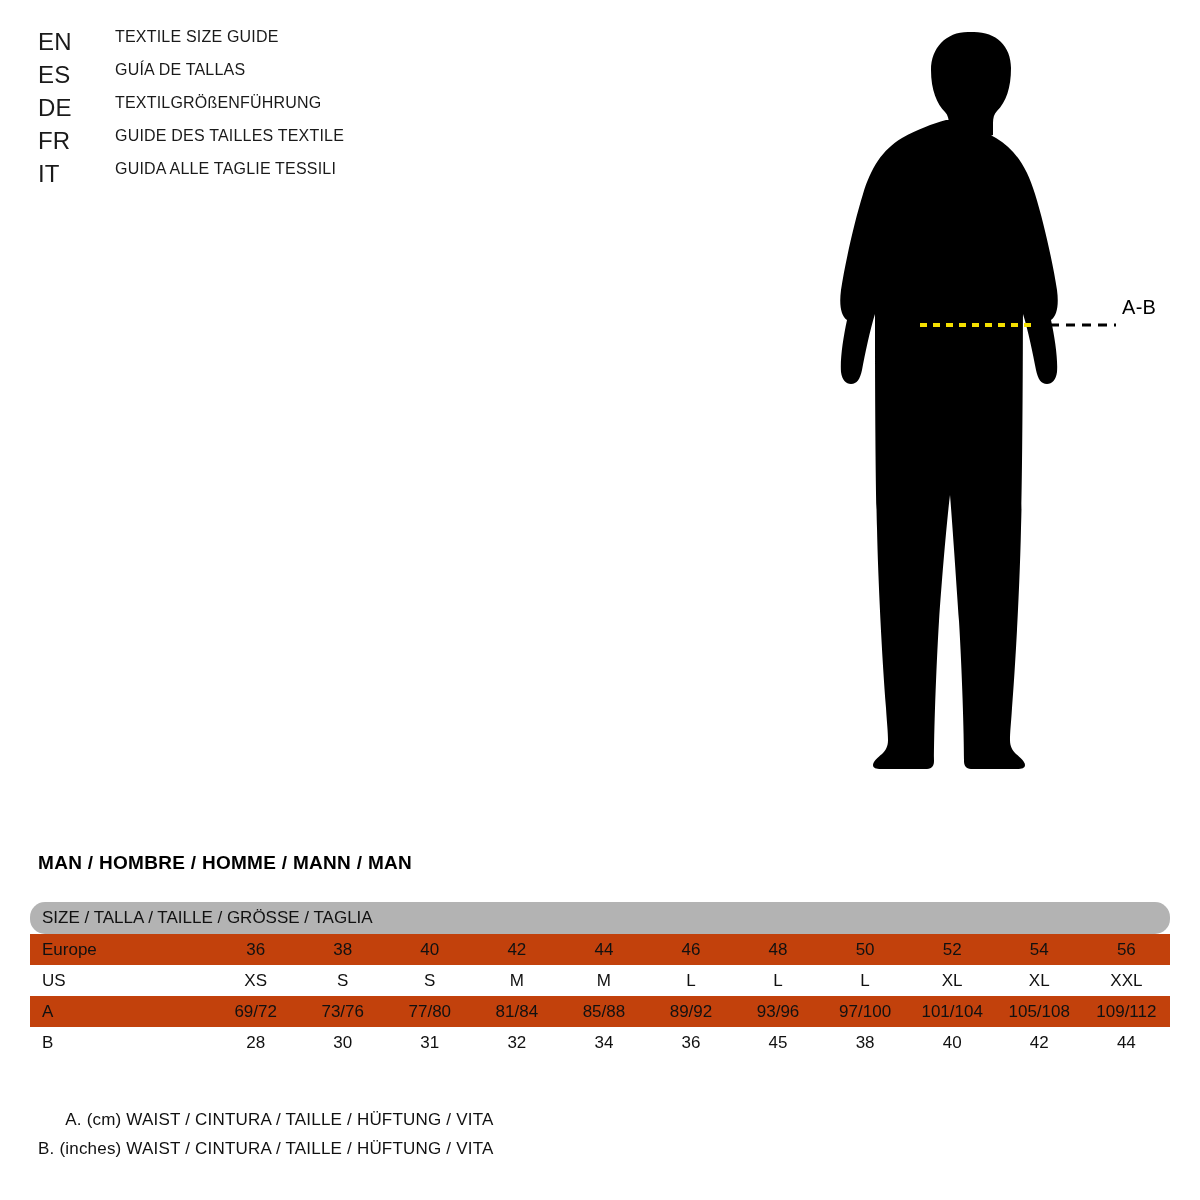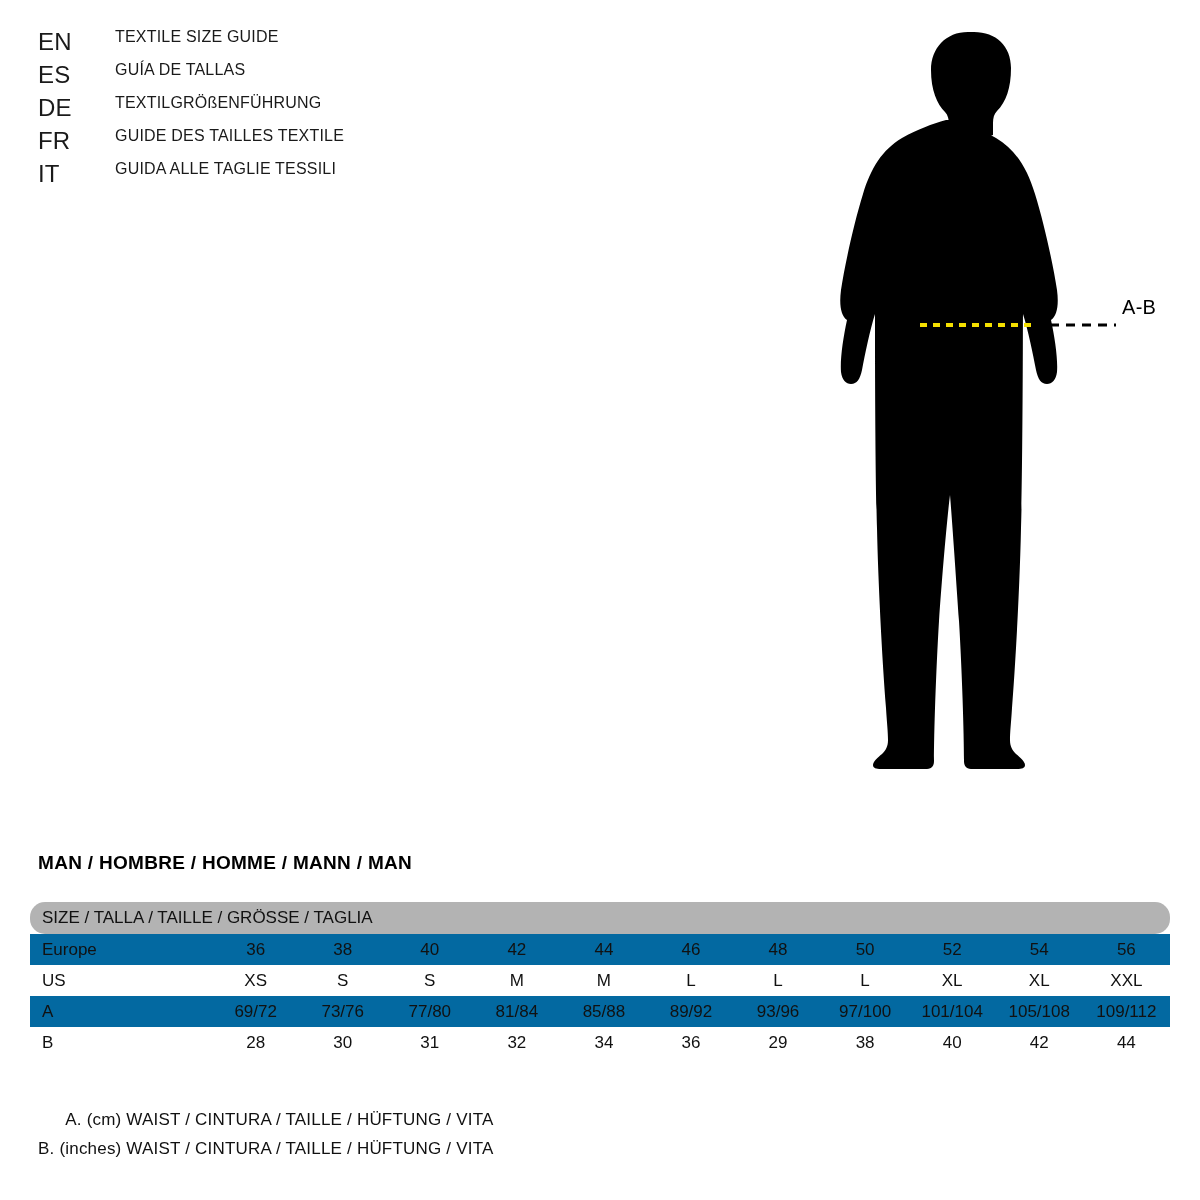--- a/index.html
+++ b/index.html
@@ -111,21 +111,21 @@
     font-weight: normal;
     font-size: 17px;
     height: 32px;
   }
   table.size-table tr.header-row td.first {
     padding-left: 12px;
     white-space: nowrap;
     border-radius: 15px;
   }
   table.size-table tr.band td {
-    background: #0369a1;
+    background: #c2410c;
   }
   table.size-table tr.plain td {
     background: #ffffff;
   }
   table.size-table td.rowlabel {
     text-align: left;
     padding-left: 12px;
   }
 
   
@@ -298,21 +298,21 @@
         </tr>
 
         <tr class="plain">
           <td class="rowlabel">B</td>
           <td>28</td>
           <td>30</td>
           <td>31</td>
           <td>32</td>
           <td>34</td>
           <td>36</td>
-          <td>29</td>
+          <td>45</td>
           <td>38</td>
           <td>40</td>
           <td>42</td>
           <td>44</td>
         </tr>
       </tbody>
     </table>
   </div>
 
   <div class="footnotes">

